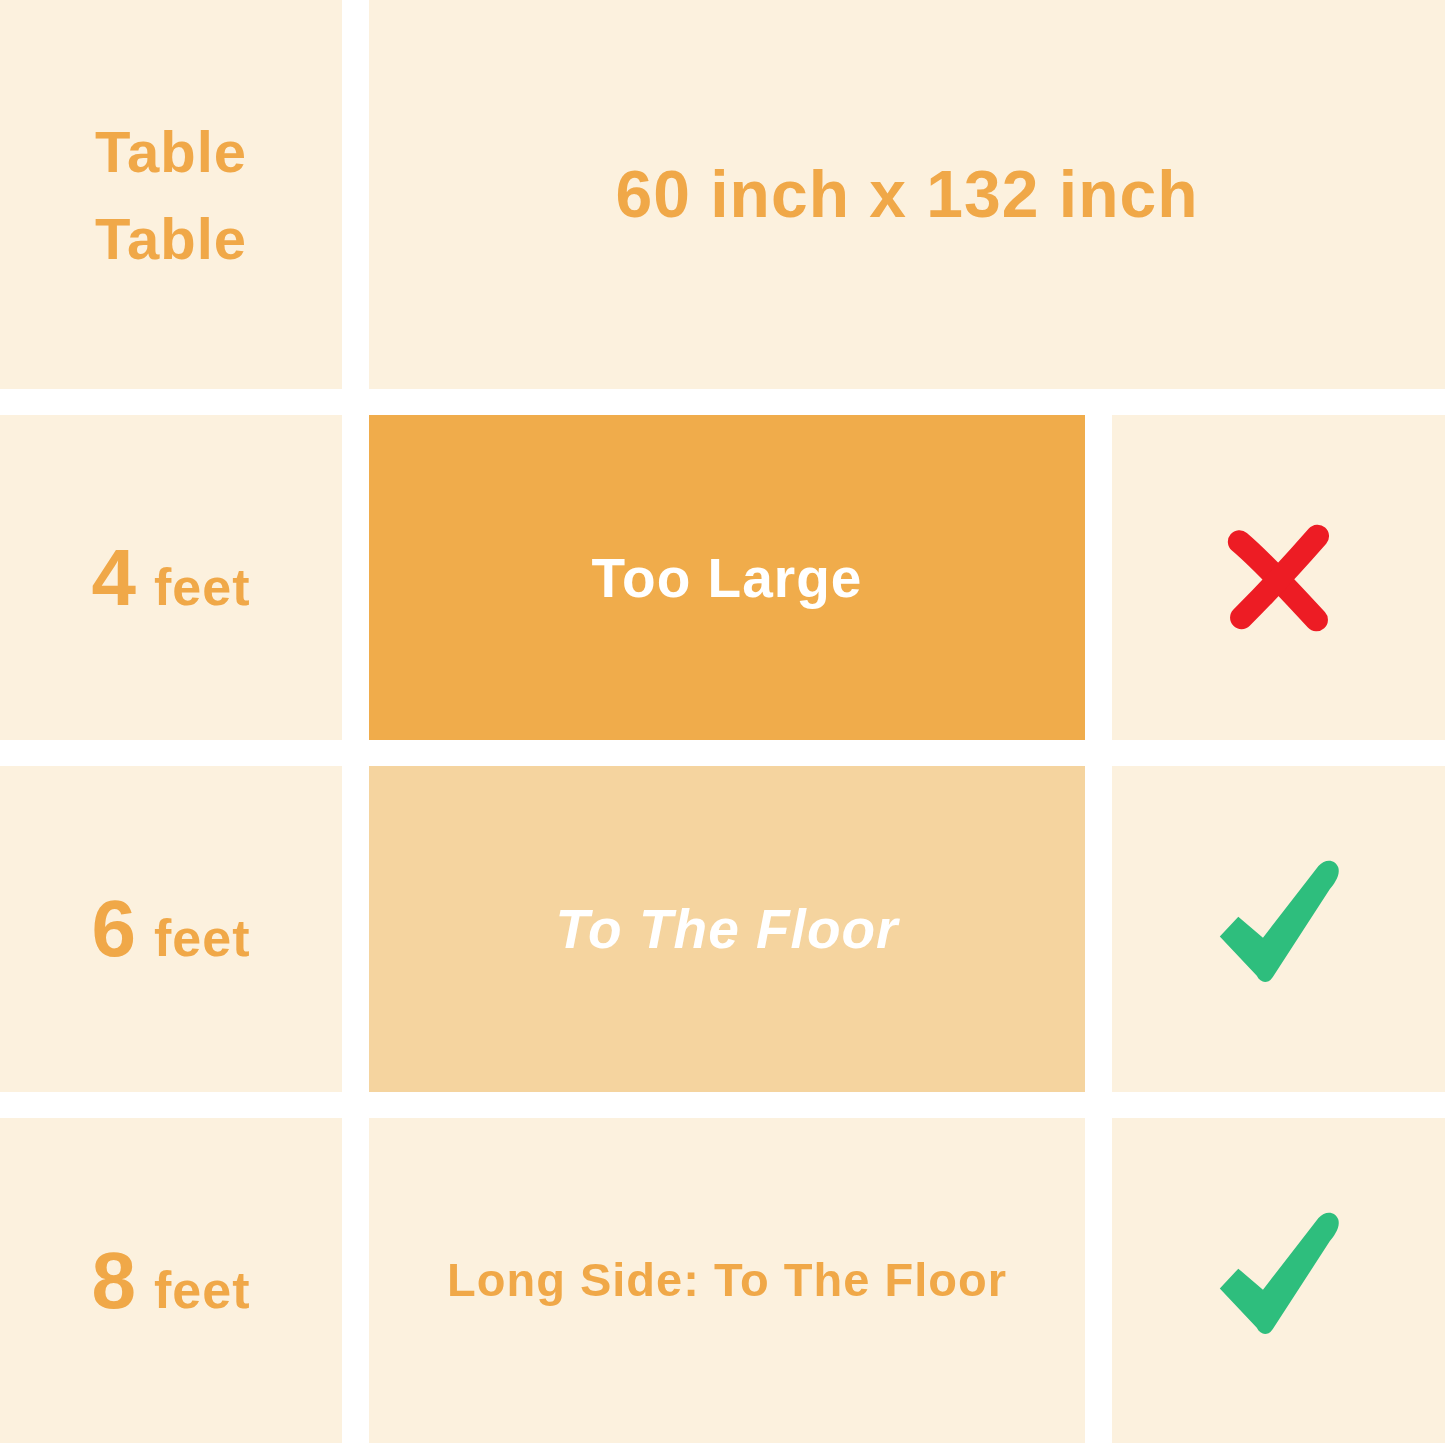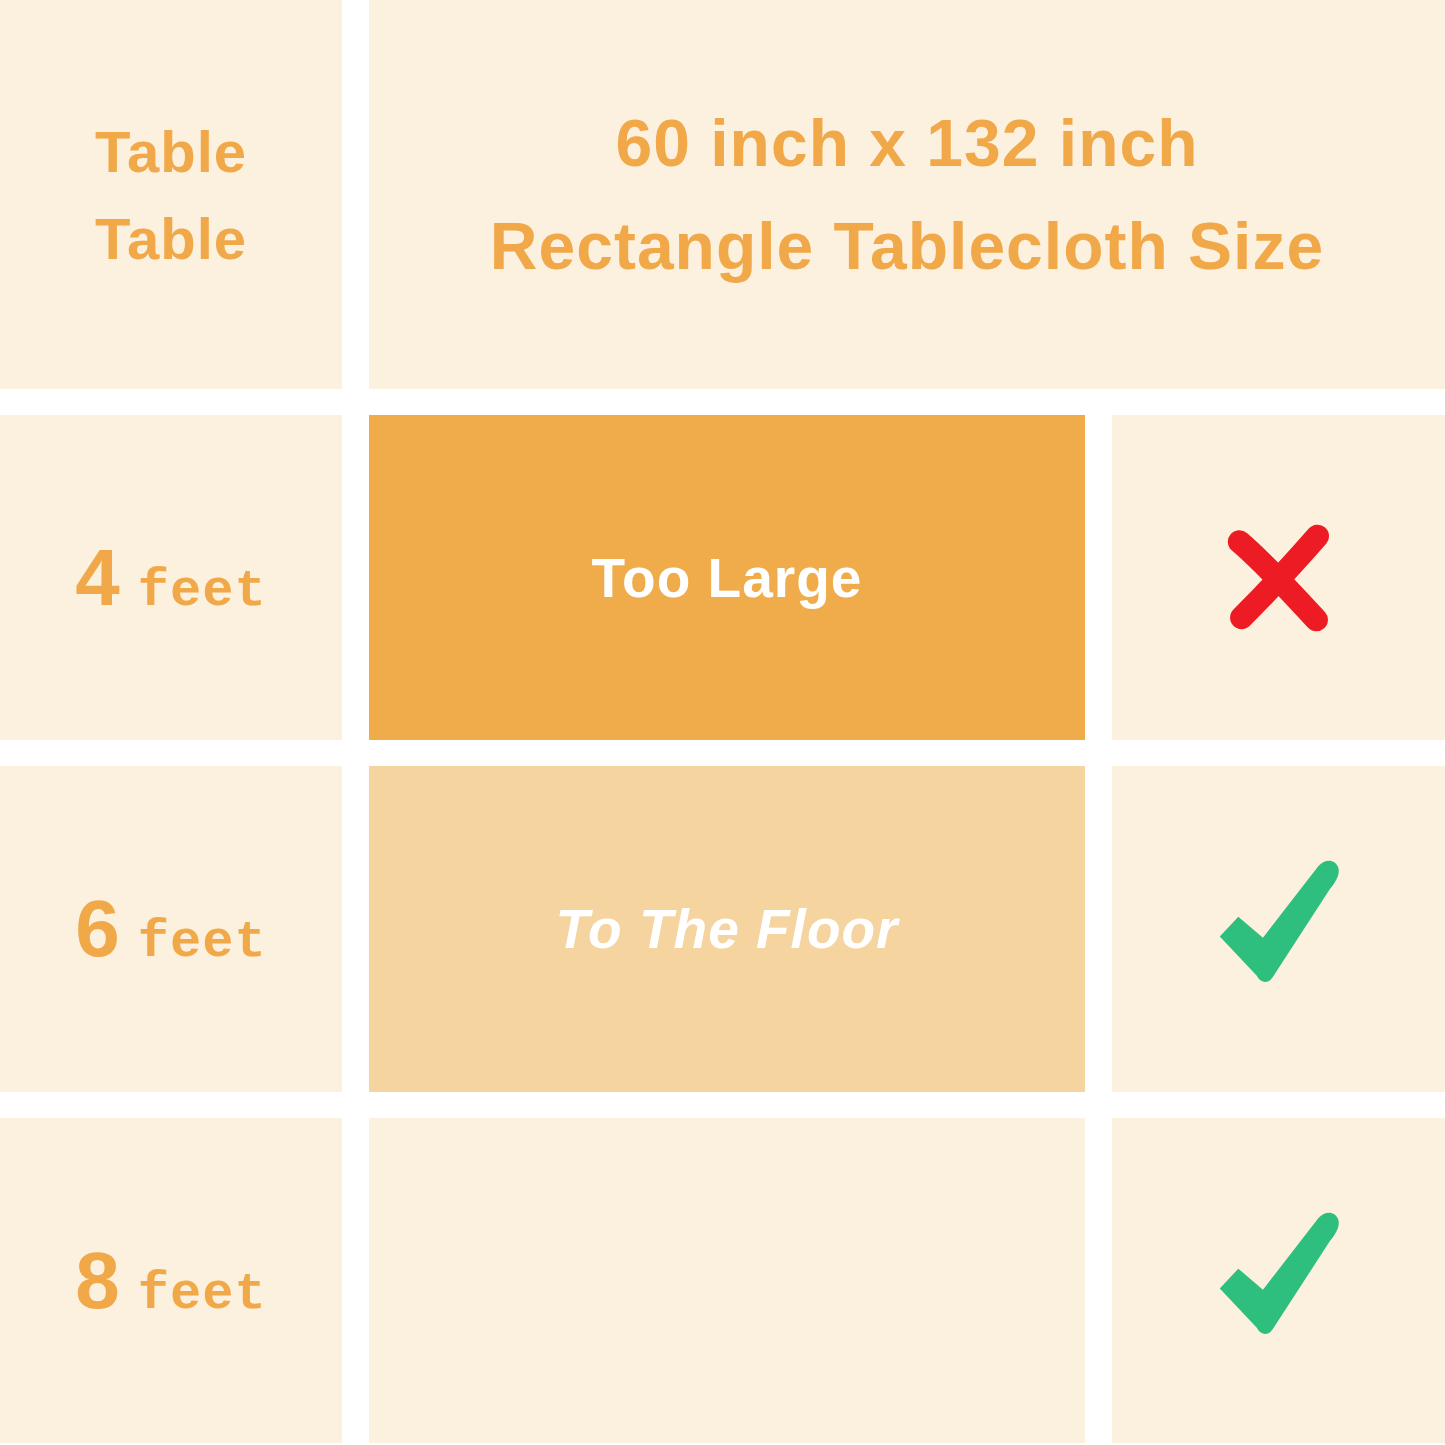--- a/index.html
+++ b/index.html
@@ -32,21 +32,21 @@
   }
   .table-length { font-size: 58px; line-height: 1.5; }
   .main-title   { font-size: 66px; line-height: 1.55; }
 
   .length-label {
     display: flex;
     align-items: baseline;
     color: var(--orange_text, #f0a848);
   }
   .length-label .num  { font-size: 80px; }
-  .length-label .unit { font-size: 52px; margin-left: 18px; letter-spacing: 1px; font-family: Liberation Mono, monospace; }
+  .length-label .unit { font-size: 52px; margin-left: 18px; letter-spacing: 1px; }
 
   .box { color: var(--white_text, #ffffff); font-size: 55px; letter-spacing: 1px; }
   .box.dark  { background: var(--box_dark, #f0ac4b); }
   .box.light { background: var(--box_light, #f5d49f); font-style: italic; }
 
   .fit-text { font-size: 47px; line-height: 1.85; }
 
   .verdict-icon { display: block; }
 </style>
 </head>
@@ -56,21 +56,20 @@
 
   <div class="cell">
     <div class="orange-2line table-length">
       <div>Table</div>
       <div>Table</div>
     </div>
   </div>
   <div class="cell header-main">
     <div class="orange-2line main-title">
       <div>60 inch x 132 inch</div>
-      <div>Rectangle Tablecloth Size</div>
     </div>
   </div>
 
   <div class="cell">
     <div class="length-label">
       <span class="num">4</span>
       <span class="unit">feet</span>
     </div>
   </div>
   <div class="cell box dark">
@@ -99,20 +98,21 @@
   </div>
 
   <div class="cell">
     <div class="length-label">
       <span class="num">8</span>
       <span class="unit">feet</span>
     </div>
   </div>
   <div class="cell">
     <div class="orange-2line fit-text">
+      <div>Long Side: To The Floor</div>
     </div>
   </div>
   <div class="cell">
     <svg class="verdict-icon" viewBox="0 0 120 120" width="148" height="148" aria-hidden="true">
       <path d="M12 66 L27 50 L47 67 L92 9 C98 2 106 4 108 10 C110 16 105 23 101 28 L55 99 C51 105 45 104 42 98 Z" fill="var(--check_green)"></path>
     </svg>
   </div>
 
 </div>
 

